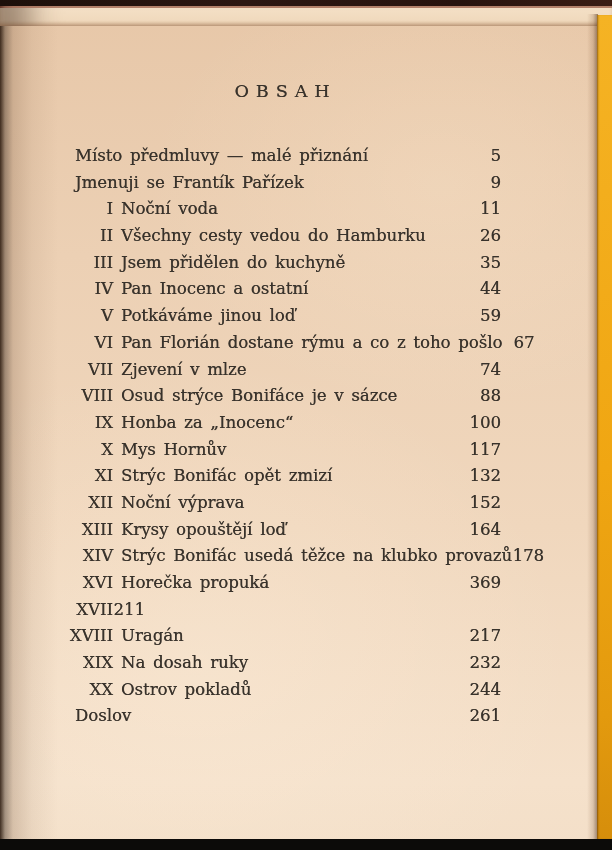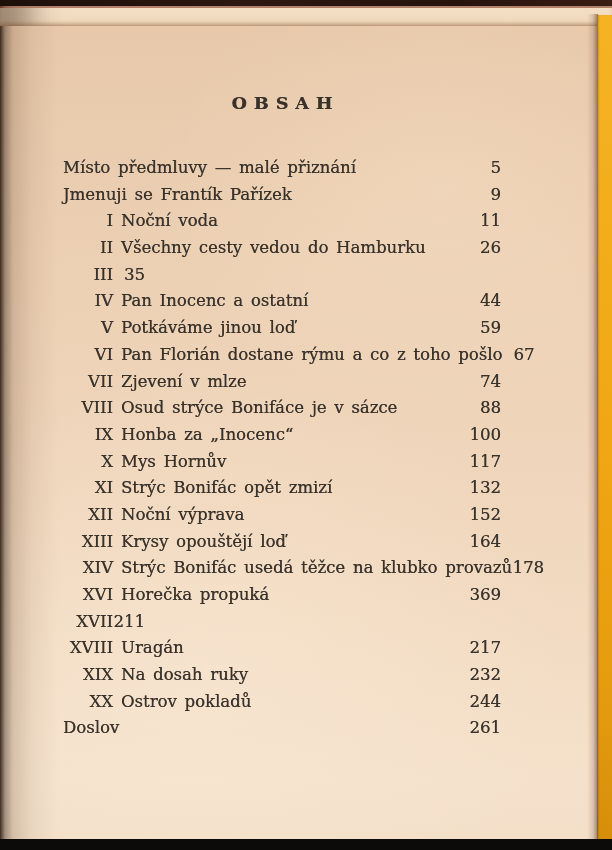--- a/index.html
+++ b/index.html
@@ -51,34 +51,34 @@
     background: #0c0b09;
   }
 
   
   .page {
     position: absolute; left: 63px; top: 80px; width: 438px;
     color: #38322b;
     text-shadow: 0.3px 0 0.2px rgba(56,50,43,0.75);
   }
   h1.obsah {
-    margin: 12px 0 44px 0;
+    margin: 0 0 44px 0;
     font-size: 17.5px;
-    font-weight: 700;
+    font-weight: 400;
     line-height: 22px;
     text-align: center;
     letter-spacing: 7px;
     padding-left: 7px; 
   }
   .toc { font-size: 16.5px; word-spacing: 2.5px; }
   .row { display: flex; align-items: baseline; height: 26.7px; }
   .num { flex: none; width: 50px; text-align: right; white-space: nowrap; }
   .ttl { flex: 1 1 auto; margin-left: 8px; white-space: nowrap; overflow: visible; }
   .pg  { flex: none; min-width: 32px; text-align: right; }
-  .row.flush .ttl { margin-left: 0; }
+  .row.flush .ttl { margin-left: 12px; }
 </style>
 </head>
 <body>
 
 <div class="book">
   <div class="left-spine-shadow"></div>
   <div class="top-bar"></div>
   <div class="top-accent"></div>
   <div class="top-pages"></div>
   <div class="right-page-edge-shadow"></div>
@@ -107,20 +107,21 @@
   </div>
 
   <div class="row">
     <span class="num">II</span>
     <span class="ttl">Všechny cesty vedou do Hamburku</span>
     <span class="pg">26</span>
   </div>
 
   <div class="row">
     <span class="num">III</span>
+    <span class="ttl">Jsem přidělen do kuchyně</span>
     <span class="pg">35</span>
   </div>
 
   <div class="row">
     <span class="num">IV</span>
     <span class="ttl">Pan Inocenc a ostatní</span>
     <span class="pg">44</span>
   </div>
 
   <div class="row">

